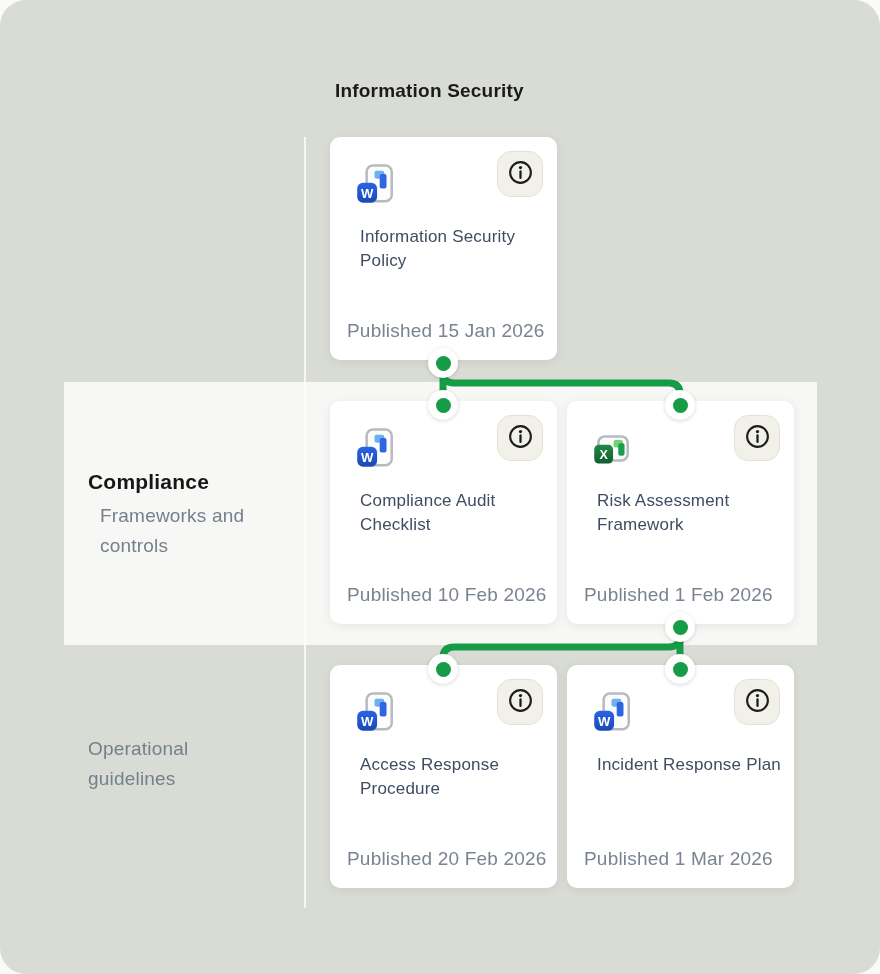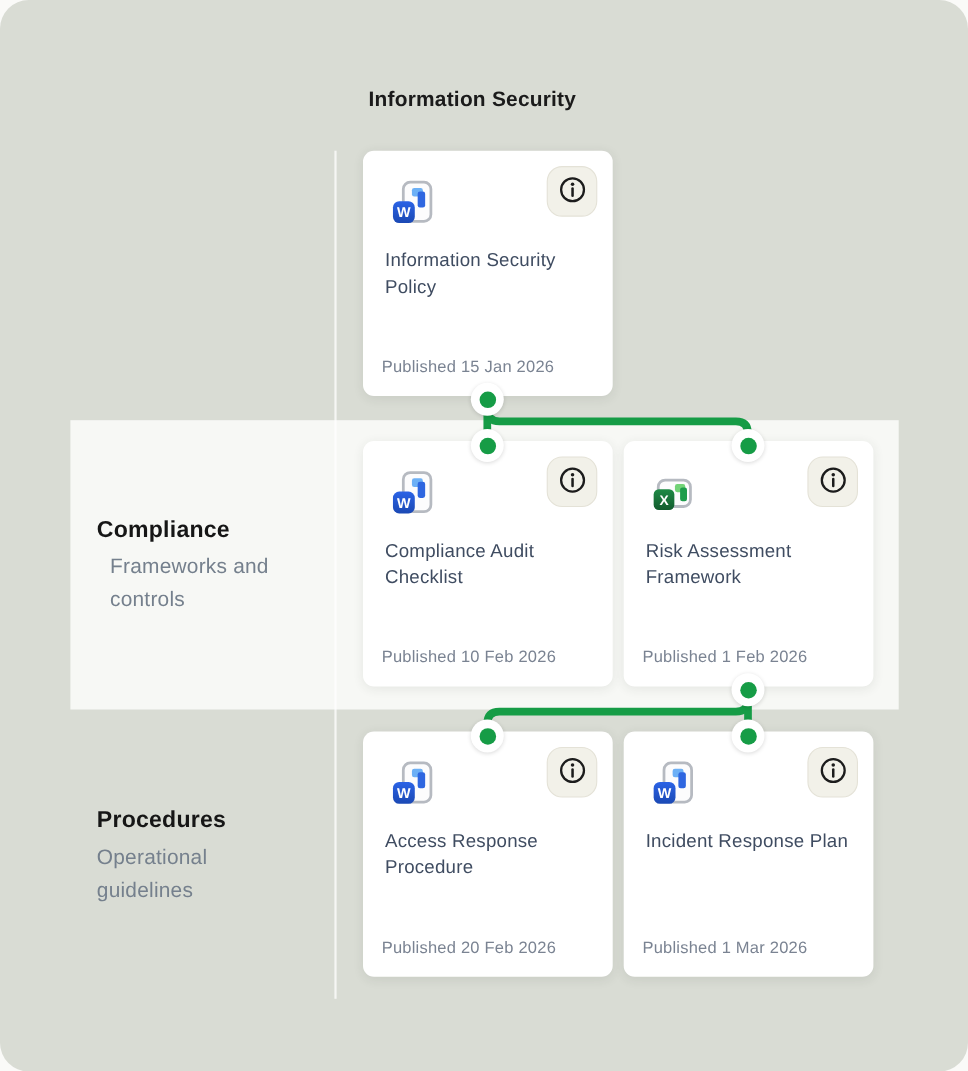--- a/index.html
+++ b/index.html
@@ -25,23 +25,23 @@
           box-shadow:0 2px 10px rgba(40,50,40,.09); cursor:pointer; }
   .card-1 { left:330px; top:137px; }
   .card-2 { left:330px; top:401px; }
   .card-3 { left:567px; top:401px; }
   .card-4 { left:330px; top:665px; }
   .card-5 { left:567px; top:665px; }
 
   .doc-icon { position:absolute; left:22px; top:26px; width:46px; height:46px; }
   .info-btn { position:absolute; right:14px; top:14px; width:46px; height:46px; background:#f2f1e9;
               border:1px solid #e4e2d7; border-radius:14px; display:flex; align-items:center; justify-content:center; cursor:pointer; }
-  .card-title { position:absolute; left:20px; top:88px; width:194px; font-size:17px; font-weight:500;
+  .card-title { position:absolute; left:30px; top:88px; width:194px; font-size:17px; font-weight:500;
                 color:#3f4c61; line-height:24px; letter-spacing:.2px; }
-  .card-published { position:absolute; left:17px; bottom:18px; font-size:15px; color:#7a8392; letter-spacing:.2px; }
+  .card-published { position:absolute; left:17px; bottom:18px; font-size:19px; color:#7a8392; letter-spacing:.2px; }
 
   .connectors { position:absolute; left:0; top:0; pointer-events:none; }
 
   .node-dot { position:absolute; width:30px; height:30px; border-radius:50%; background:#ffffff;
               box-shadow:0 1px 4px rgba(0,0,0,.15); display:flex; align-items:center; justify-content:center; }
   .node-dot::after { content:""; width:15px; height:15px; border-radius:50%; background:#169c46; }
   .dot-1 { left:428px; top:348px; }
   .dot-2 { left:428px; top:390px; }
   .dot-3 { left:665px; top:390px; }
   .dot-4 { left:665px; top:612px; }
@@ -57,21 +57,20 @@
   <div class="standards-band"></div>
   <div class="v-divider"></div>
 
   <div class="page-title">Information Security</div>
 
   <div class="tier tier-standards">
     <h2>Compliance</h2>
     <p>Frameworks and controls</p>
   </div>
   <div class="tier tier-procedures">
-    <h2>Procedures</h2>
     <p>Operational guidelines</p>
   </div>
 
   <div class="card card-1">
     <span class="doc-icon">
       <svg viewBox="0 0 44 44" width="46" height="46">
         <defs>
             <linearGradient id="gw1" x1="0" y1="0" x2="0" y2="1">
           <stop offset="0" stop-color="#2b63e6"></stop>
               <stop offset="1" stop-color="#1b49b4"></stop>

